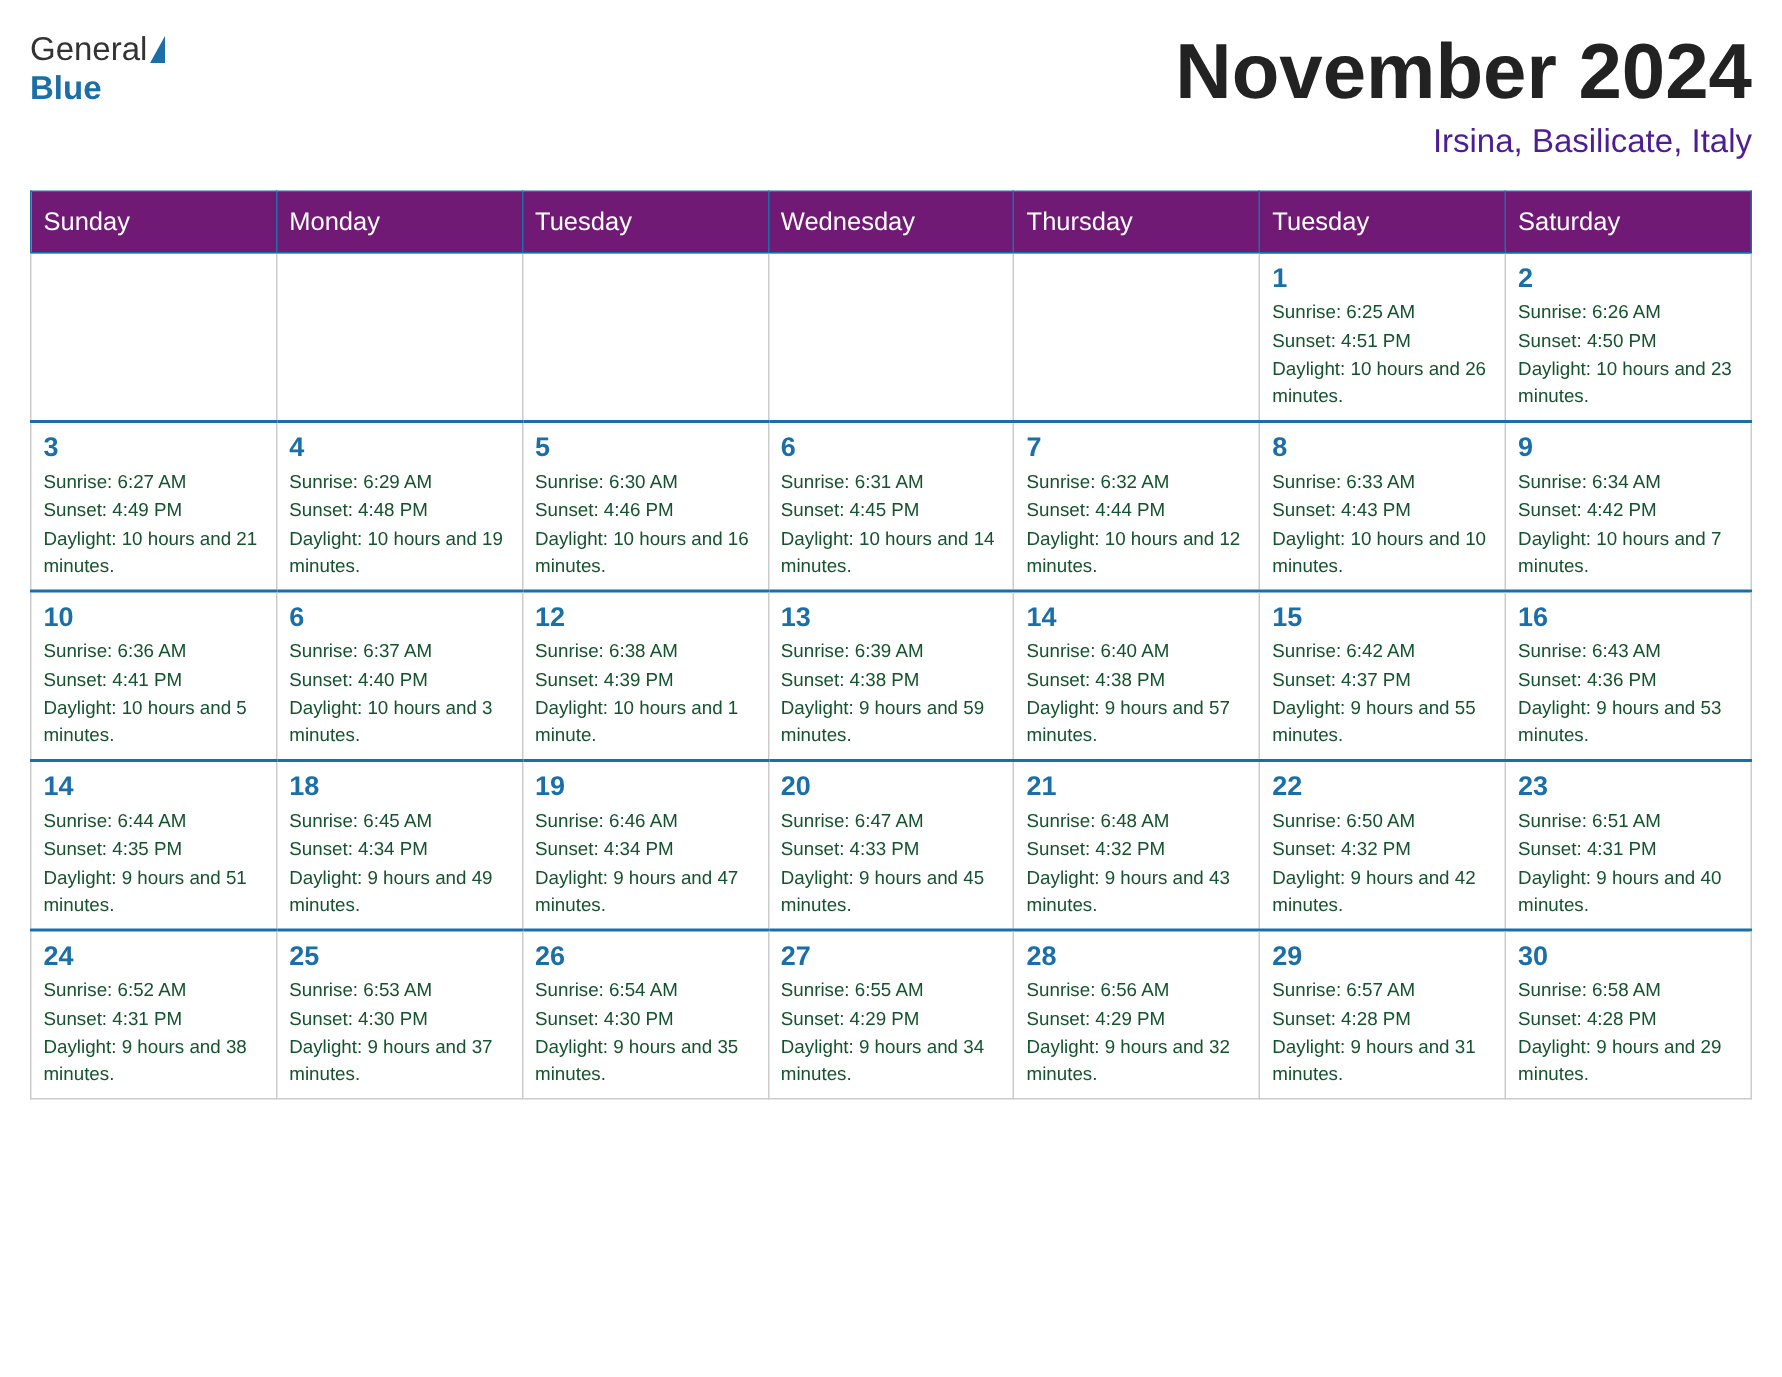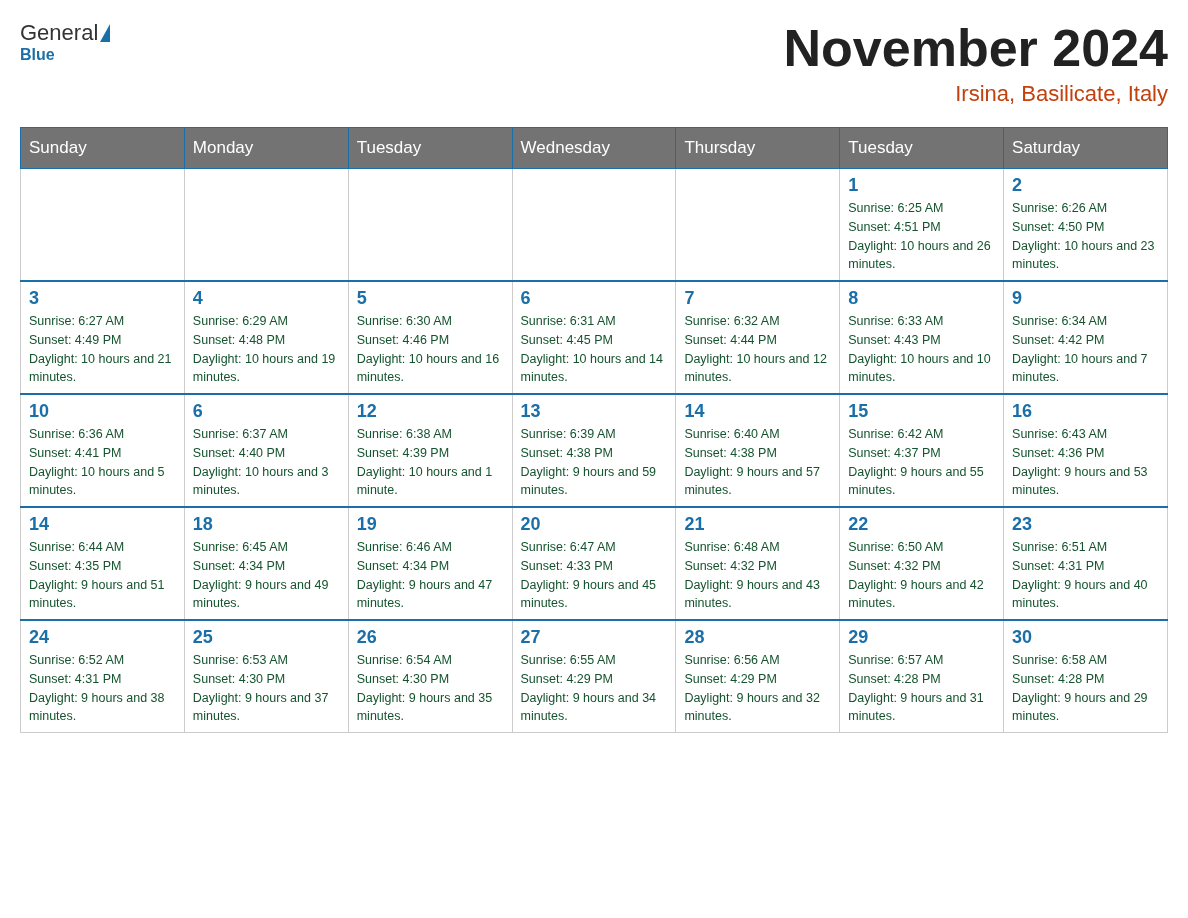--- a/index.html
+++ b/index.html
@@ -37,43 +37,43 @@
       height: 0;
       border-left: 10px solid transparent;
       border-right: 0px solid transparent;
       border-bottom: 18px solid #1a6fa8;
       display: inline-block;
       margin: 0 2px;
       vertical-align: middle;
     }
     .logo-blue {
       color: #1a6fa8;
-      font-size: 16px;
+      font-size: 22px;
       font-weight: bold;
     }
     .title-section {
       text-align: right;
     }
     .month-title {
       font-size: 52px;
       font-weight: bold;
       color: #222;
       line-height: 1.1;
     }
     .location-title {
       font-size: 22px;
-      color: #c2410c;
+      color: #4c1d95;
       margin-top: 4px;
     }
     .calendar {
       width: 100%;
       border-collapse: collapse;
     }
     .calendar th {
-      background-color: #737373;
+      background-color: #701a75;
       color: #fff;
       padding: 10px 8px;
       text-align: left;
       font-size: 17px;
       font-weight: normal;
       border: 1px solid #1a6fa8;
     }
     .calendar td {
       border: 1px solid #ccc;
       vertical-align: top;

